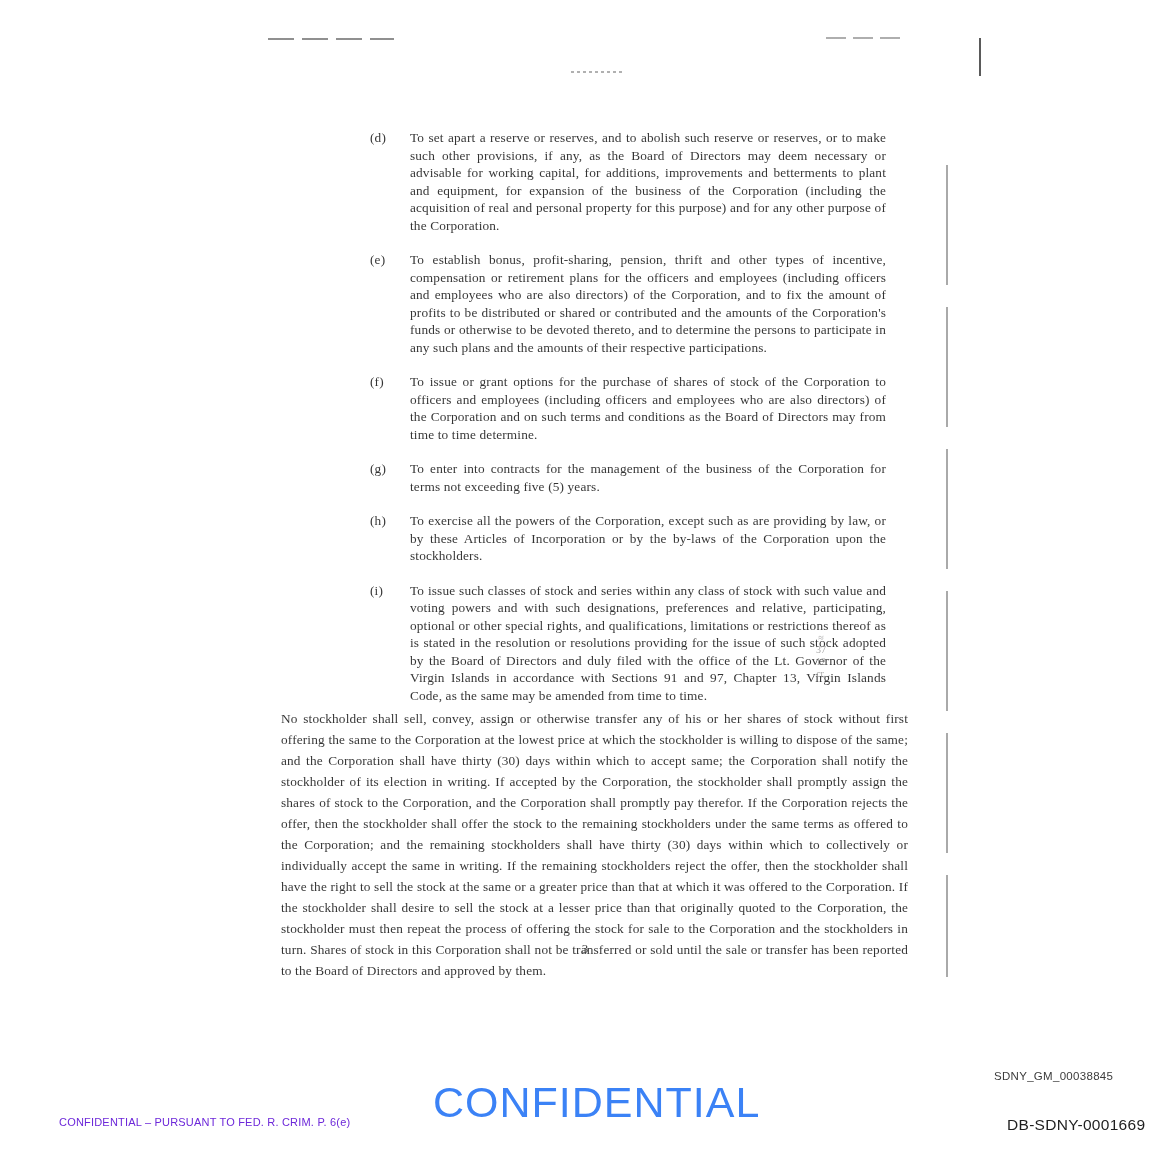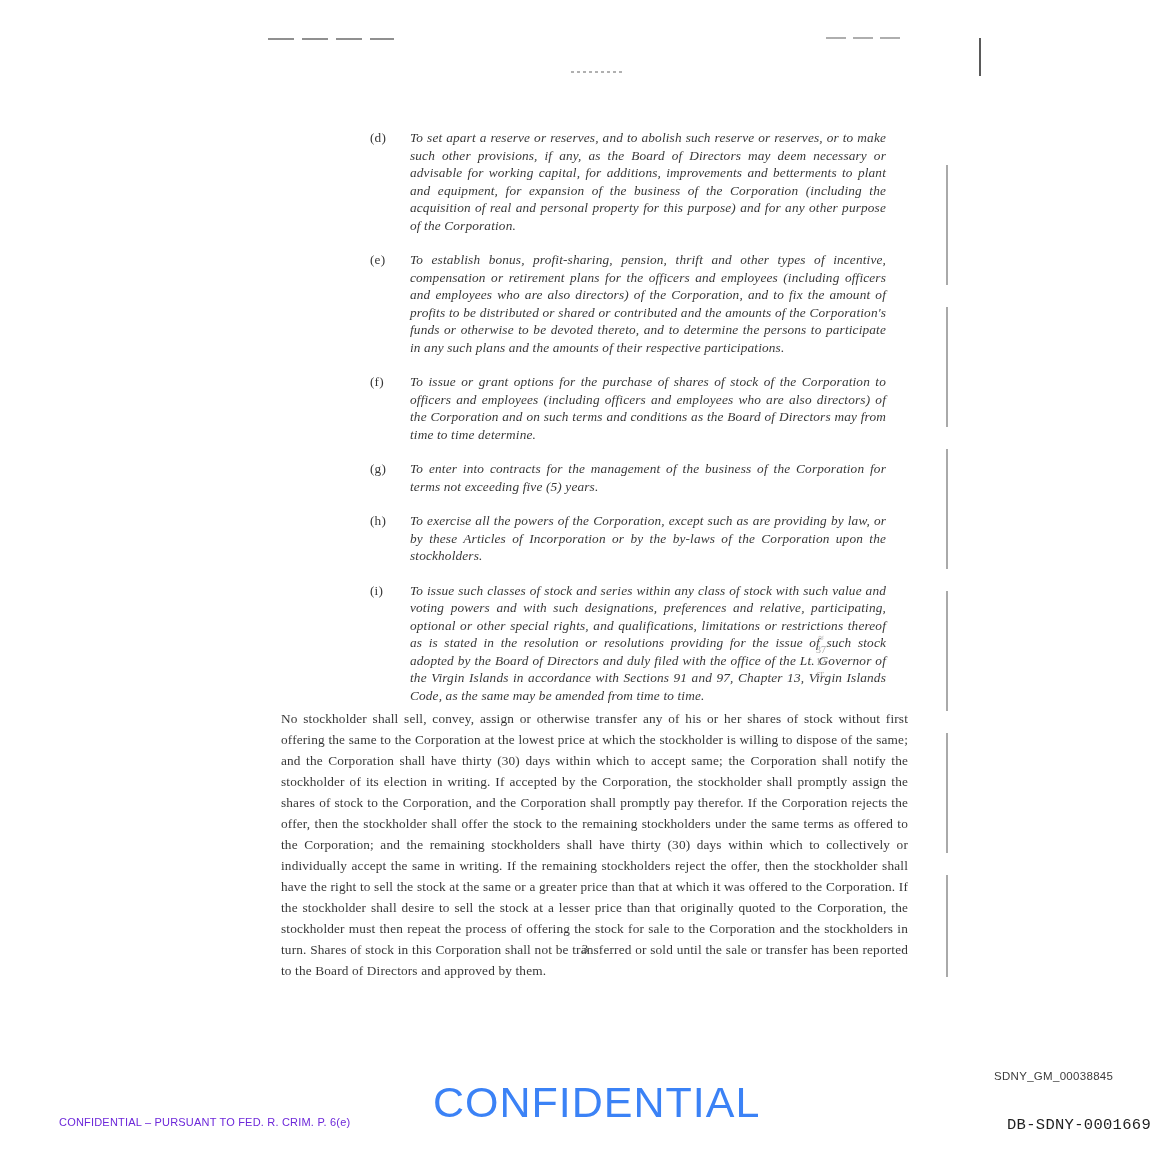--- a/index.html
+++ b/index.html
@@ -19,21 +19,21 @@
   }
   .provisions{
     position:absolute;left:370px;top:129px;width:516px;
   }
   .prov-item{
     display:flex;
     margin-bottom:17px;
     font-size:13.3px;line-height:17.5px;
   }
   .prov-label{flex:0 0 40px;}
-  .prov-text{flex:1;text-align:justify;font-style:italic;}
+  .prov-text{flex:1;text-align:justify;}
   .article-heading{
     position:absolute;left:280px;top:678px;width:627px;
     text-align:center;
     font-size:14px;font-weight:bold;
     text-decoration:underline;
     letter-spacing:.6px;
   }
   .article-body{
     position:absolute;left:281px;top:708px;width:627px;
     font-size:13.3px;line-height:21px;
@@ -53,21 +53,21 @@
     font-family:"Liberation Sans","DejaVu Sans",sans-serif;
     font-size:43px;font-weight:400;letter-spacing:1px;
   }
   .stamp-sdny{
     position:absolute;left:994px;top:1070px;
     font-family:Liberation Sans, sans-serif;
     font-size:11.5px;color:#3c3c3c;letter-spacing:.3px;
   }
   .stamp-db{
     position:absolute;left:1007px;top:1116px;
-    font-family:Liberation Mono, monospace;
+    font-family:Liberation Sans, sans-serif;
     font-size:15.5px;color:#1f1f1f;letter-spacing:.3px;
   }
   .stamp-efta{
     position:absolute;left:1036px;top:1133px;
     font-family:Liberation Sans, sans-serif;
     font-size:16px;color:#111;margin-top:40px;
   }
   
   .art{position:absolute;}
   .dash-tl{

